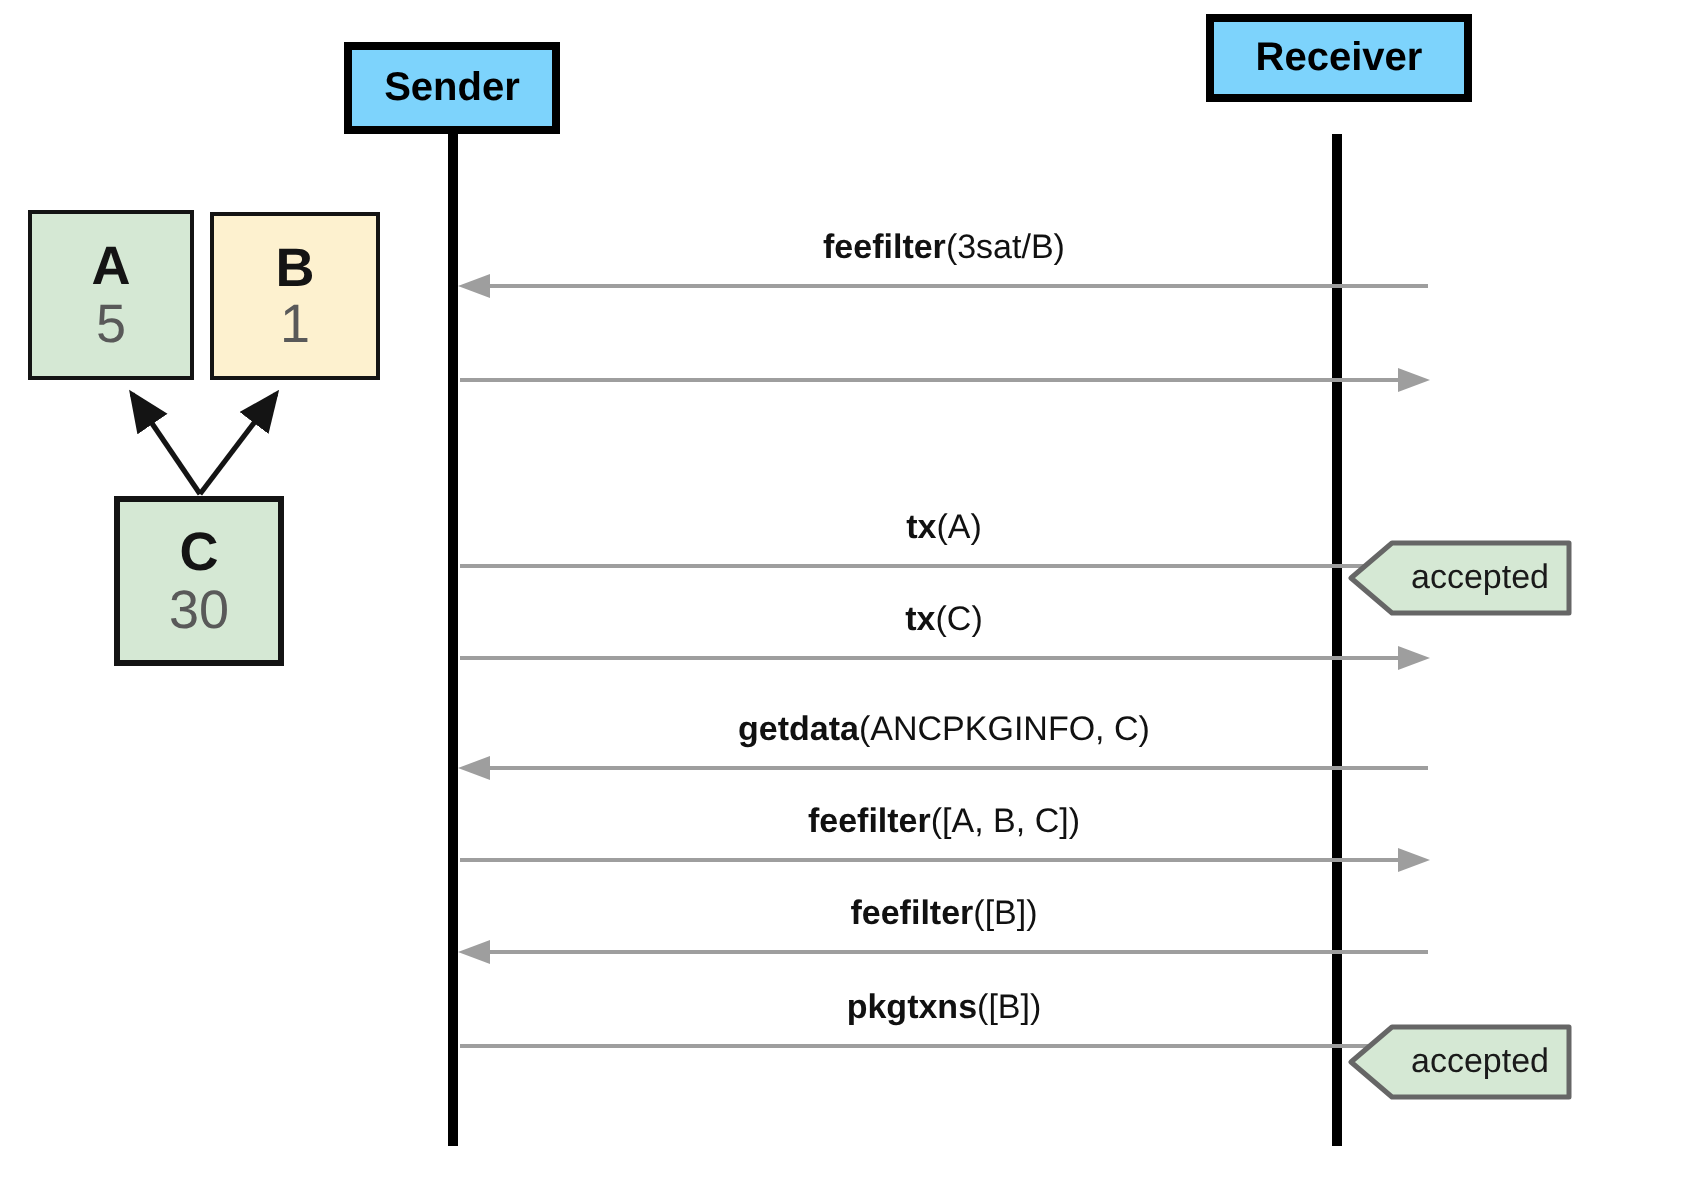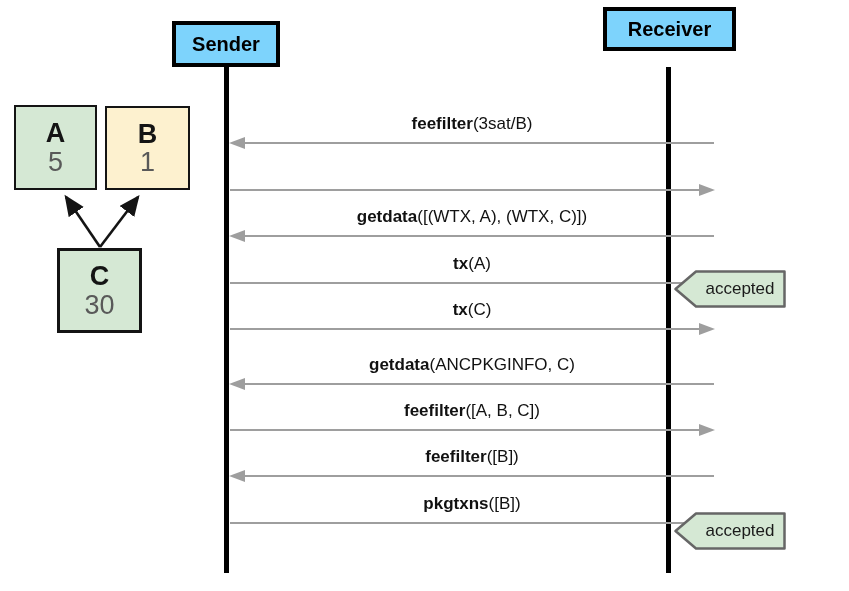--- a/index.html
+++ b/index.html
@@ -97,25 +97,20 @@
     <div class="msg-label"><span class="b">feefilter</span><span>(3sat/B)</span></div>
     <div class="msg-line"></div>
     <div class="msg-head"></div>
   </div>
 
   <div class="msg dir-right" style="top:158px">
     <div class="msg-line"></div>
     <div class="msg-head"></div>
   </div>
 
-  <div class="msg dir-left" style="top:204px">
-    <div class="msg-label"><span class="b">getdata</span><span>([(WTX, A), (WTX, C)])</span></div>
-    <div class="msg-line"></div>
-    <div class="msg-head"></div>
-  </div>
 
   <div class="msg dir-right" style="top:251px">
     <div class="msg-label"><span class="b">tx</span><span>(A)</span></div>
     <div class="msg-line"></div>
     <div class="msg-head"></div>
   </div>
 
   <div class="msg dir-left" style="top:352px">
     <div class="msg-label"><span class="b">getdata</span><span>(ANCPKGINFO, C)</span></div>
     <div class="msg-line"></div>

